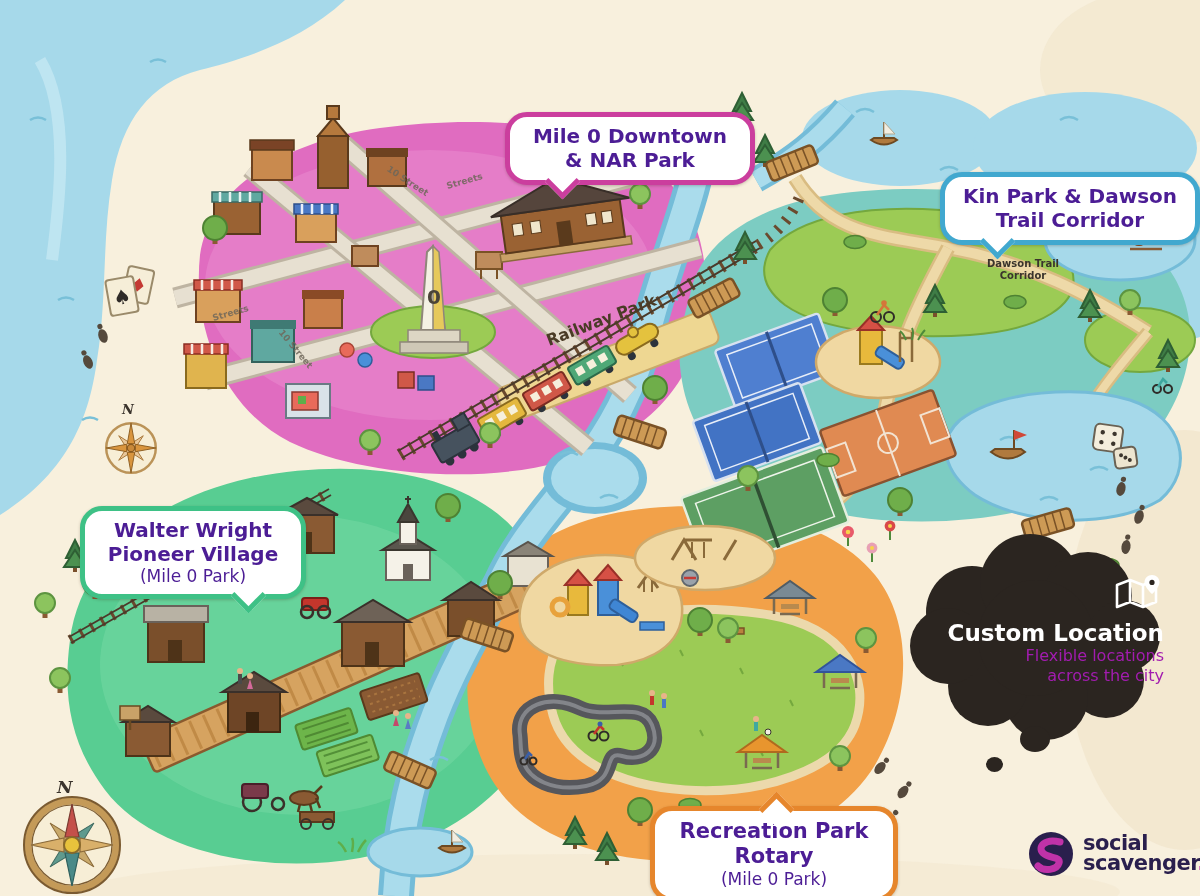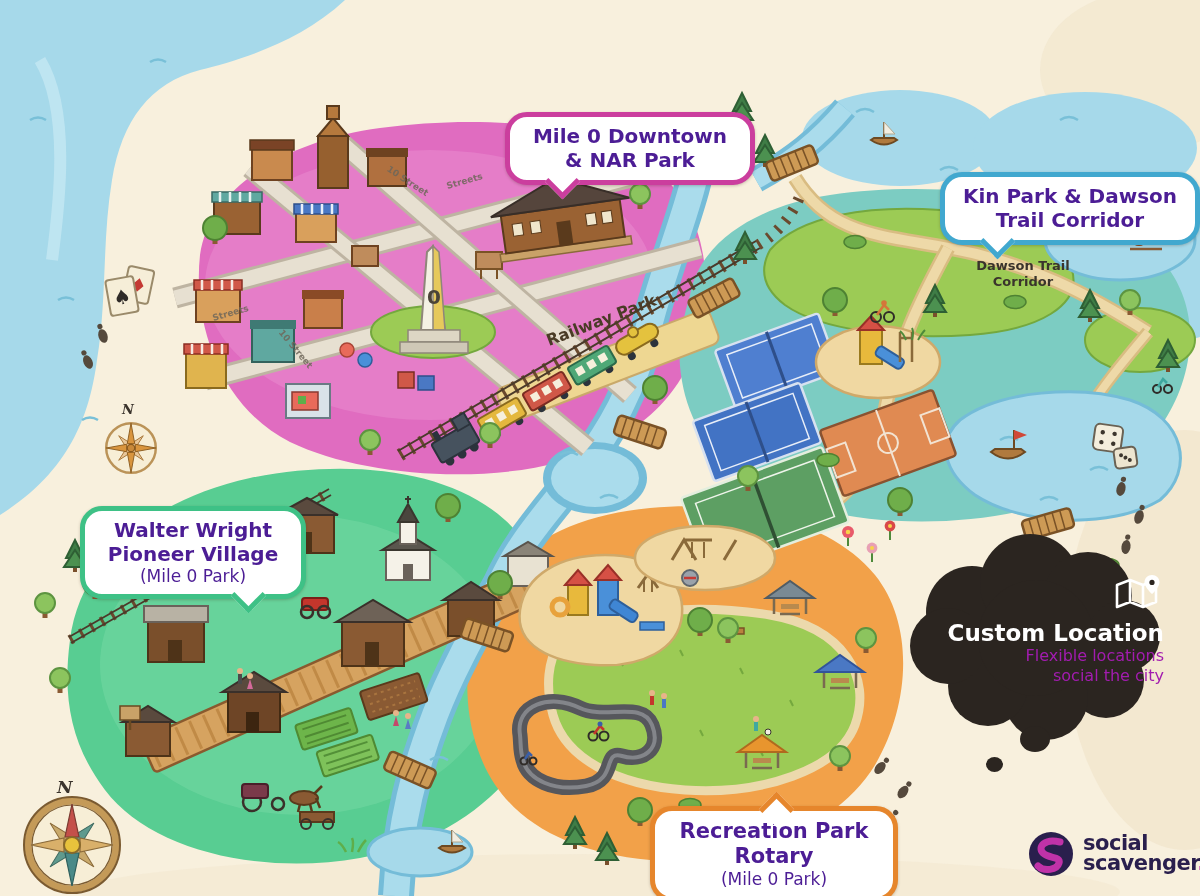--- a/index.html
+++ b/index.html
@@ -14,21 +14,21 @@
            line-height:1.18;box-shadow:0 1px 3px rgba(60,40,20,.25);}
   .callout .sub{font-weight:normal;font-size:17px;}
   .callout-tail{position:absolute;width:20px;height:20px;background:#fff;
                 transform:rotate(45deg);border-style:solid;border-color:inherit;}
   .tail-bl{bottom:-14px;left:40px;border-width:0 5px 5px 0;}
   .tail-br{bottom:-14px;right:40px;border-width:0 5px 5px 0;}
   .tail-top{top:-14px;left:50%;margin-left:-10px;border-width:5px 0 0 5px;}
   .maplabel{position:absolute;font-weight:bold;color:#4a3b28;}
   #lbl-railway{left:504px;top:348px;width:208px;font-size:16px;text-align:center;
                transform:rotate(-21deg);transform-origin:left center;color:#4a3b26;}
-  #lbl-dawson{left:950px;top:258px;width:146px;font-size:13px;text-align:center;
+  #lbl-dawson{left:950px;top:258px;width:146px;font-size:10px;text-align:center;
               line-height:1.2;color:#3a342c;}
   .street{position:absolute;font-size:9px;font-weight:bold;color:#6f675a;opacity:.85;}
   .compass-n{position:absolute;font-family:"DejaVu Serif","Liberation Serif",serif;
              font-style:italic;font-weight:bold;color:#3a332c;}
   .cloud{position:absolute;left:908px;top:534px;width:256px;height:210px;}
   .cloud-content{position:absolute;left:0;top:0;width:100%;height:100%;text-align:right;
                  padding-top:40px;box-sizing:border-box;color:#fff;}
   .cloud-title{font-size:23px;font-weight:bold;margin-top:4px;}
   .cloud-sub{font-size:16px;color:#a21caf;line-height:1.25;}
   .cloud-dot{position:absolute;border-radius:50%;}
@@ -694,21 +694,21 @@
     </g>
   </svg>
   <div class="cloud-content">
     <svg width="50" height="38" viewBox="0 0 50 38">
       <path d="M3,11 L16,6 L29,11 L42,6 V28 L29,33 L16,28 L3,33 Z M16,6 V28 M29,11 V33" fill="none" stroke="#fff" stroke-width="2.6" stroke-linejoin="round"></path>
       <path d="M38,1 c-4.2,0 -7.5,3.2 -7.5,7.2 0,5.2 7.5,11.8 7.5,11.8 s7.5,-6.6 7.5,-11.8 c0,-4 -3.3,-7.2 -7.5,-7.2 Z" fill="#fff"></path>
       <circle cx="38" cy="8.4" r="2.6" fill="#2b2520" style="fill: rgb(43, 37, 32);"></circle>
     </svg>
     <div class="cloud-title">Custom Location</div>
     <div class="cloud-sub">Flexible locations</div>
-    <div class="cloud-sub">social the city</div>
+    <div class="cloud-sub">across the city</div>
   </div>
 </div>
 <div class="cloud-dot" id="cloud-dot1" style="background-color: rgb(43, 37, 32);"></div>
 <div class="cloud-dot" id="cloud-dot2" style="background-color: rgb(43, 37, 32);"></div>
 
 <div class="logo">
   <svg width="46" height="46" viewBox="0 0 46 46">
     <circle cx="23" cy="23" r="22" fill="#2a1f4d" style="fill: rgb(42, 31, 77);"></circle>
     <path d="M32,11 C17,7 9,16 15,22 C21,28 33,25 31,32 C29,39 16,41 10,35" fill="none" stroke="#c032a8" stroke-width="7" stroke-linecap="round" style="stroke: rgb(192, 50, 168);"></path>
   </svg>

